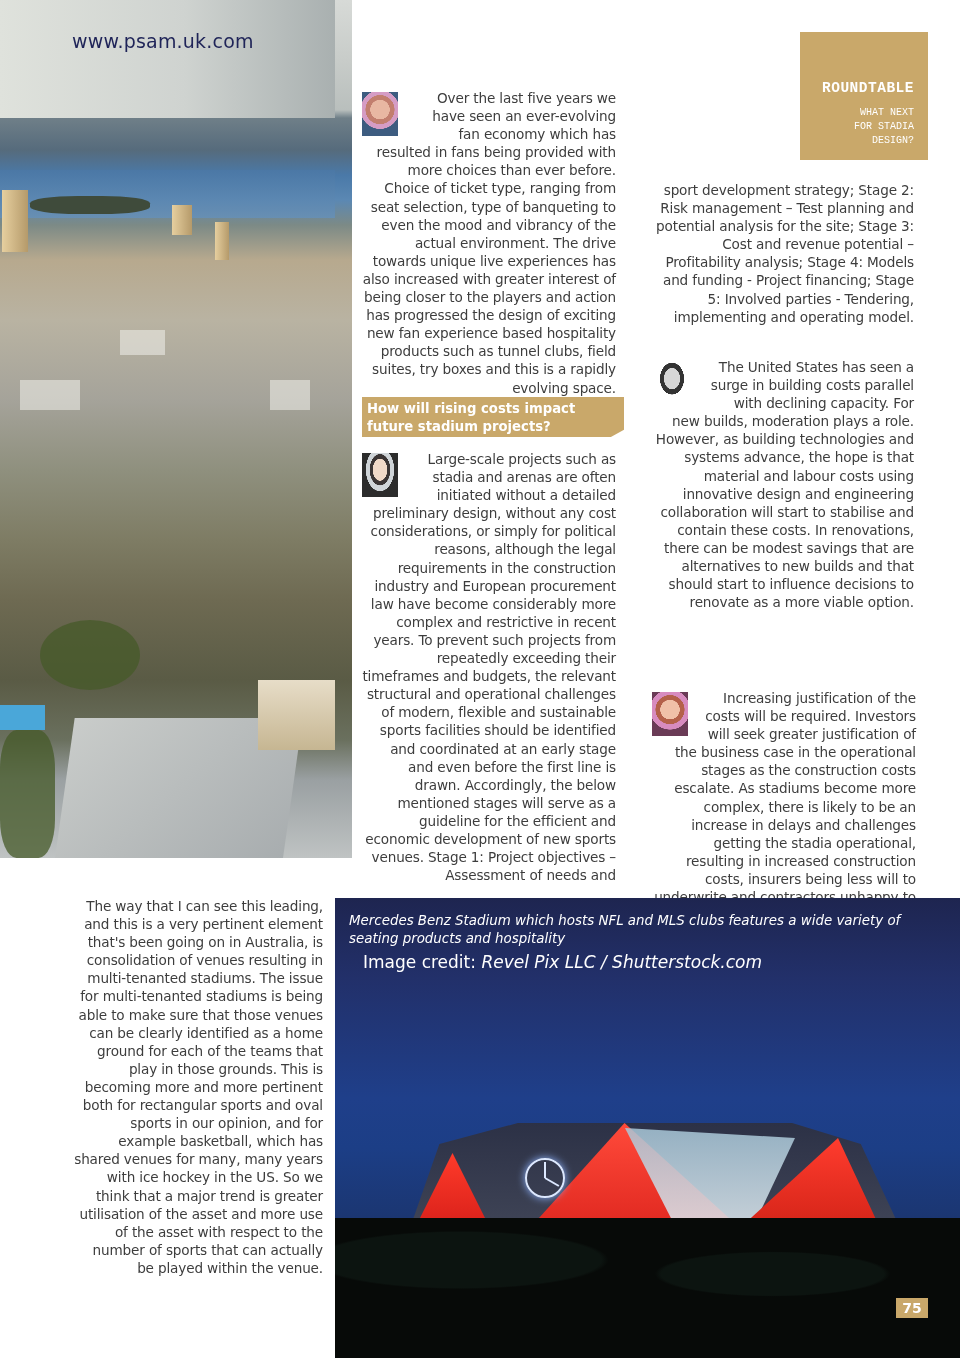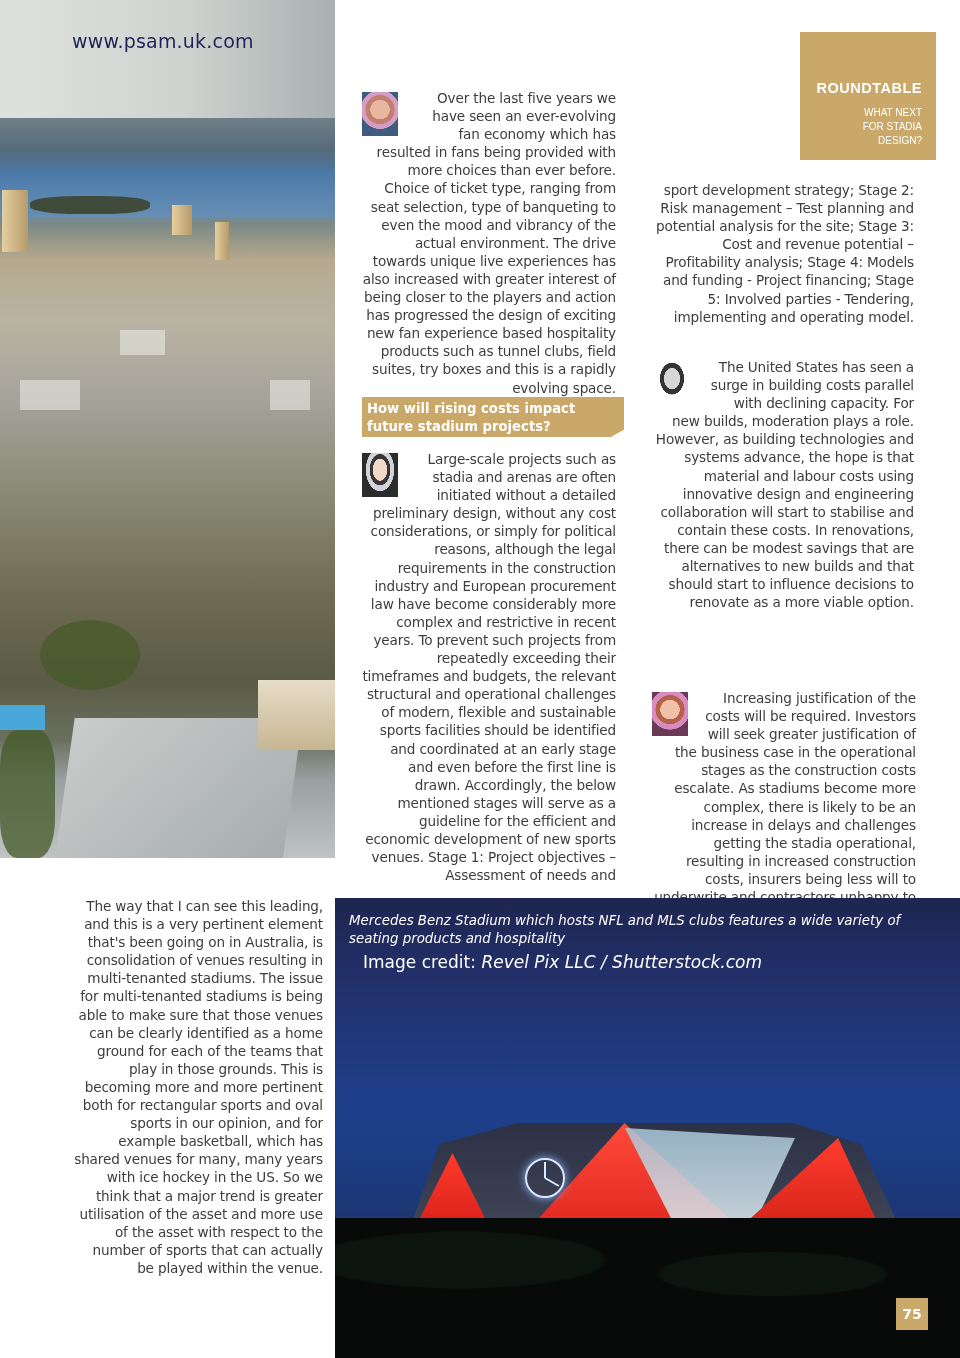--- a/index.html
+++ b/index.html
@@ -13,20 +13,21 @@
   .aerial {
     position:absolute; left:0; top:0; width:335px; height:858px; overflow:hidden;
     background:
       linear-gradient(180deg,
         #d7dad7 0px, #c8ccc9 60px, #b9bfbd 110px,
         #6f7f88 118px, #566b7c 150px,
         #4a79a8 175px, #5b88b3 200px, #7c8a86 225px,
         #b7a98e 260px, #b9b3a2 320px, #a5a39a 400px,
         #8f907e 470px, #7e7c64 540px, #6e6a52 600px,
         #5a5b45 680px, #6a705e 740px, #9aa0a2 780px, #bfc3c3 858px);
+    padding-left: 17px;
   }
   .aerial .sky { position:absolute; left:0; top:0; width:335px; height:118px;
     background:linear-gradient(90deg,#dfe2dc 0%, #cfd3d0 55%, #a9b0b0 100%); }
   .aerial .water { position:absolute; left:0; top:170px; width:335px; height:48px;
     background:linear-gradient(180deg,#4b78a6,#6690b8); opacity:.85; }
   .aerial .island { position:absolute; left:30px; top:196px; width:120px; height:18px;
     background:#3f4b3b; border-radius:40%; }
   .aerial .tower { position:absolute; background:linear-gradient(90deg,#e6cf9f,#b59a6a); }
   .aerial .city-block { position:absolute; background:rgba(240,240,235,.55); }
   .aerial .trees { position:absolute; border-radius:50%; background:rgba(70,90,40,.75); }
@@ -39,21 +40,21 @@
   .url {
     position:absolute; left:72px; top:30px;
     font-family:"DejaVu Sans", sans-serif; font-size:19px; color:#1f2458;
     letter-spacing:0.2px;
   }
 
   
   .badge {
     position:absolute; left:800px; top:32px; width:128px; height:128px;
     background:#c9a86a; color:#fff; text-align:right;
-    font-family:Liberation Sans, sans-serif; font-weight:bold;padding-left:8px;
+    font-family:Liberation Mono, monospace; font-weight:bold;
   }
   .badge .b-title { position:absolute; right:14px; top:48px; font-size:14.5px; letter-spacing:0.5px; }
   .badge .b-sub { position:absolute; right:14px; top:74px; font-size:10px; line-height:14px; font-weight:normal; }
 
   
   .col {
     position:absolute; font-size:13.6px; line-height:18.1px; color:#3d3d3d;
     letter-spacing:-0.15px;
   }
   .col p { margin:0;text-align:right; }
@@ -96,21 +97,21 @@
   .tri-3 { left:330px; top:35px; width:140px; height:90px; background:linear-gradient(180deg,#ff3c2e,#d42418);
     clip-path:polygon(70% 0,100% 100%,0 100%); }
   .mb-logo { position:absolute; left:115px; top:55px; width:36px; height:36px; border:2.5px solid #dce8ff;
     border-radius:50%; box-shadow:0 0 8px #8fb4ff; }
   .mb-logo::before, .mb-logo::after { content:""; position:absolute; left:17px; top:2px; width:2px; height:16px; background:#dce8ff; }
   .mb-logo::after { transform:rotate(120deg); transform-origin:1px 16px; }
   .trees-dark { position:absolute; left:0; top:320px; width:625px; height:140px;
     background:radial-gradient(ellipse at 20% 30%, #0c1410 0 20%, transparent 21%),
                radial-gradient(ellipse at 70% 40%, #0c1410 0 18%, transparent 19%),
                #070a08; }
-  .page-num { position:absolute; left:896px; top:1298px; width:32px; height:32px;
+  .page-num { position:absolute; left:896px; top:1298px; width:32px; height:20px;
     background:#c9a86a; color:#fff; font-weight:bold; font-size:14px;
     display:flex; align-items:center; justify-content:center; }
 </style>
 </head>
 <body>
 
 <div class="aerial">
   <div class="sky"></div>
   <div class="water"></div>
   <div class="island"></div>

